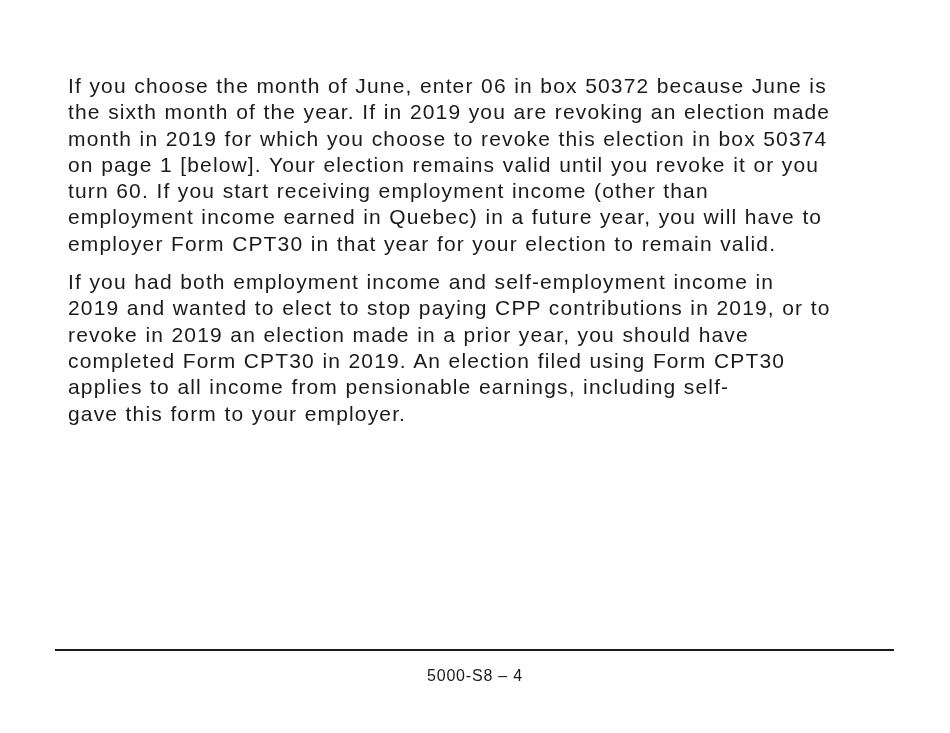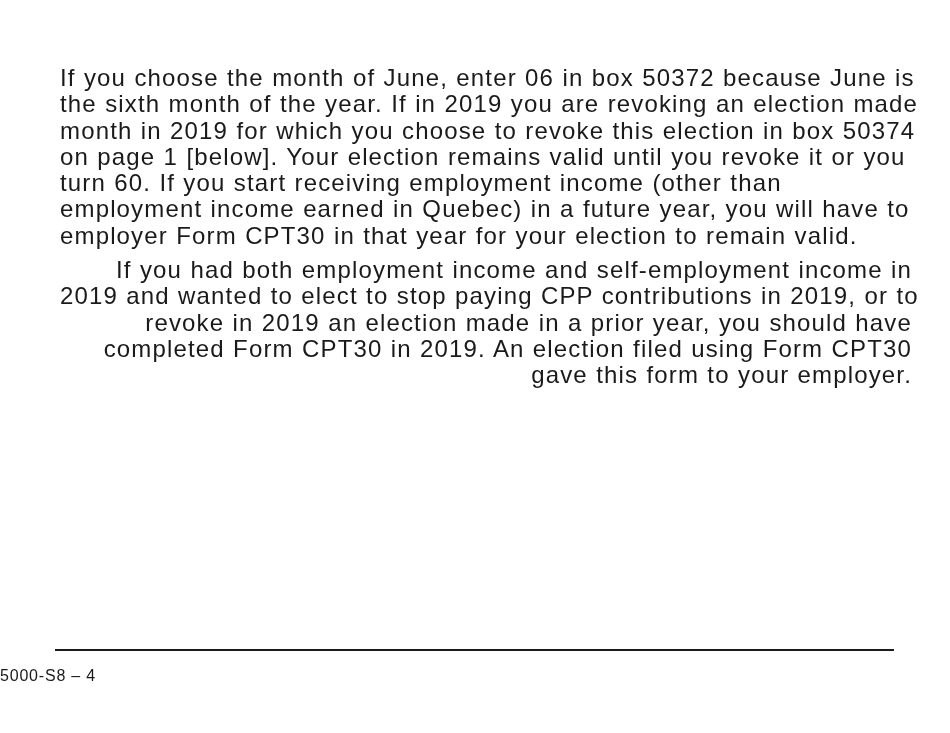--- a/index.html
+++ b/index.html
@@ -15,48 +15,48 @@
       font-family: "Liberation Sans", sans-serif;
       color: #1a1a1a;
     }
     .content {
       position: absolute;
       left: 56px;
       top: 61px;
       width: 860px;
     }
     .para {
-      margin: 4px;
-      font-size: 24px;
+      margin: 12px;
+      font-size: 21px;
       line-height: 26.3px;
       letter-spacing: 1.15px;
       word-spacing: 0.5px;
     }
     .para + .para {
       margin-top: 8px;
-      text-align: right;
     }
     .line {
       display: block;
       white-space: nowrap;
     }
     .b { font-weight: normal; }
     .rule {
       position: absolute;
       left: 55px;
       top: 649px;
       width: 839px;
       height: 2px;
       background: #1a1a1a;
     }
     .footer {
       position: absolute;
       left: 0;
       top: 667px;
       width: 950px;
+      text-align: center;
       font-size: 16px;
       letter-spacing: 0.8px;
       color: #1a1a1a;
     }
   </style>
 </head>
 <body>
 
 <div class="content">
   <p class="para">
@@ -66,20 +66,21 @@
     <span class="line"><span>on page 1 [below]. Your election remains valid until you revoke it or you</span></span>
     <span class="line"><span>turn 60. If you start receiving employment income (other than</span></span>
     <span class="line"><span>employment income earned in Quebec) in a future year, you will have to</span></span>
     <span class="line"><span>employer Form CPT30 in that year for your election to remain valid.</span></span>
   </p>
   <p class="para">
     <span class="line"><span>If you had </span><span class="b">both</span><span> employment income and self-employment income in</span></span>
     <span class="line"><span>2019 and wanted to elect to stop paying CPP contributions in 2019, or to</span></span>
     <span class="line"><span>revoke in 2019 an election made in a prior year, you should have</span></span>
     <span class="line"><span>completed Form CPT30 in 2019. An election filed using Form CPT30</span></span>
+    <span class="line"><span>applies to all income from pensionable earnings, including self-</span></span>
     <span class="line"><span>gave this form to your employer.</span></span>
   </p>
 </div>
 
 <div class="rule"></div>
 <div class="footer">
   <span>5000-S8 – 4</span>
 </div>
 
 </body></html>

